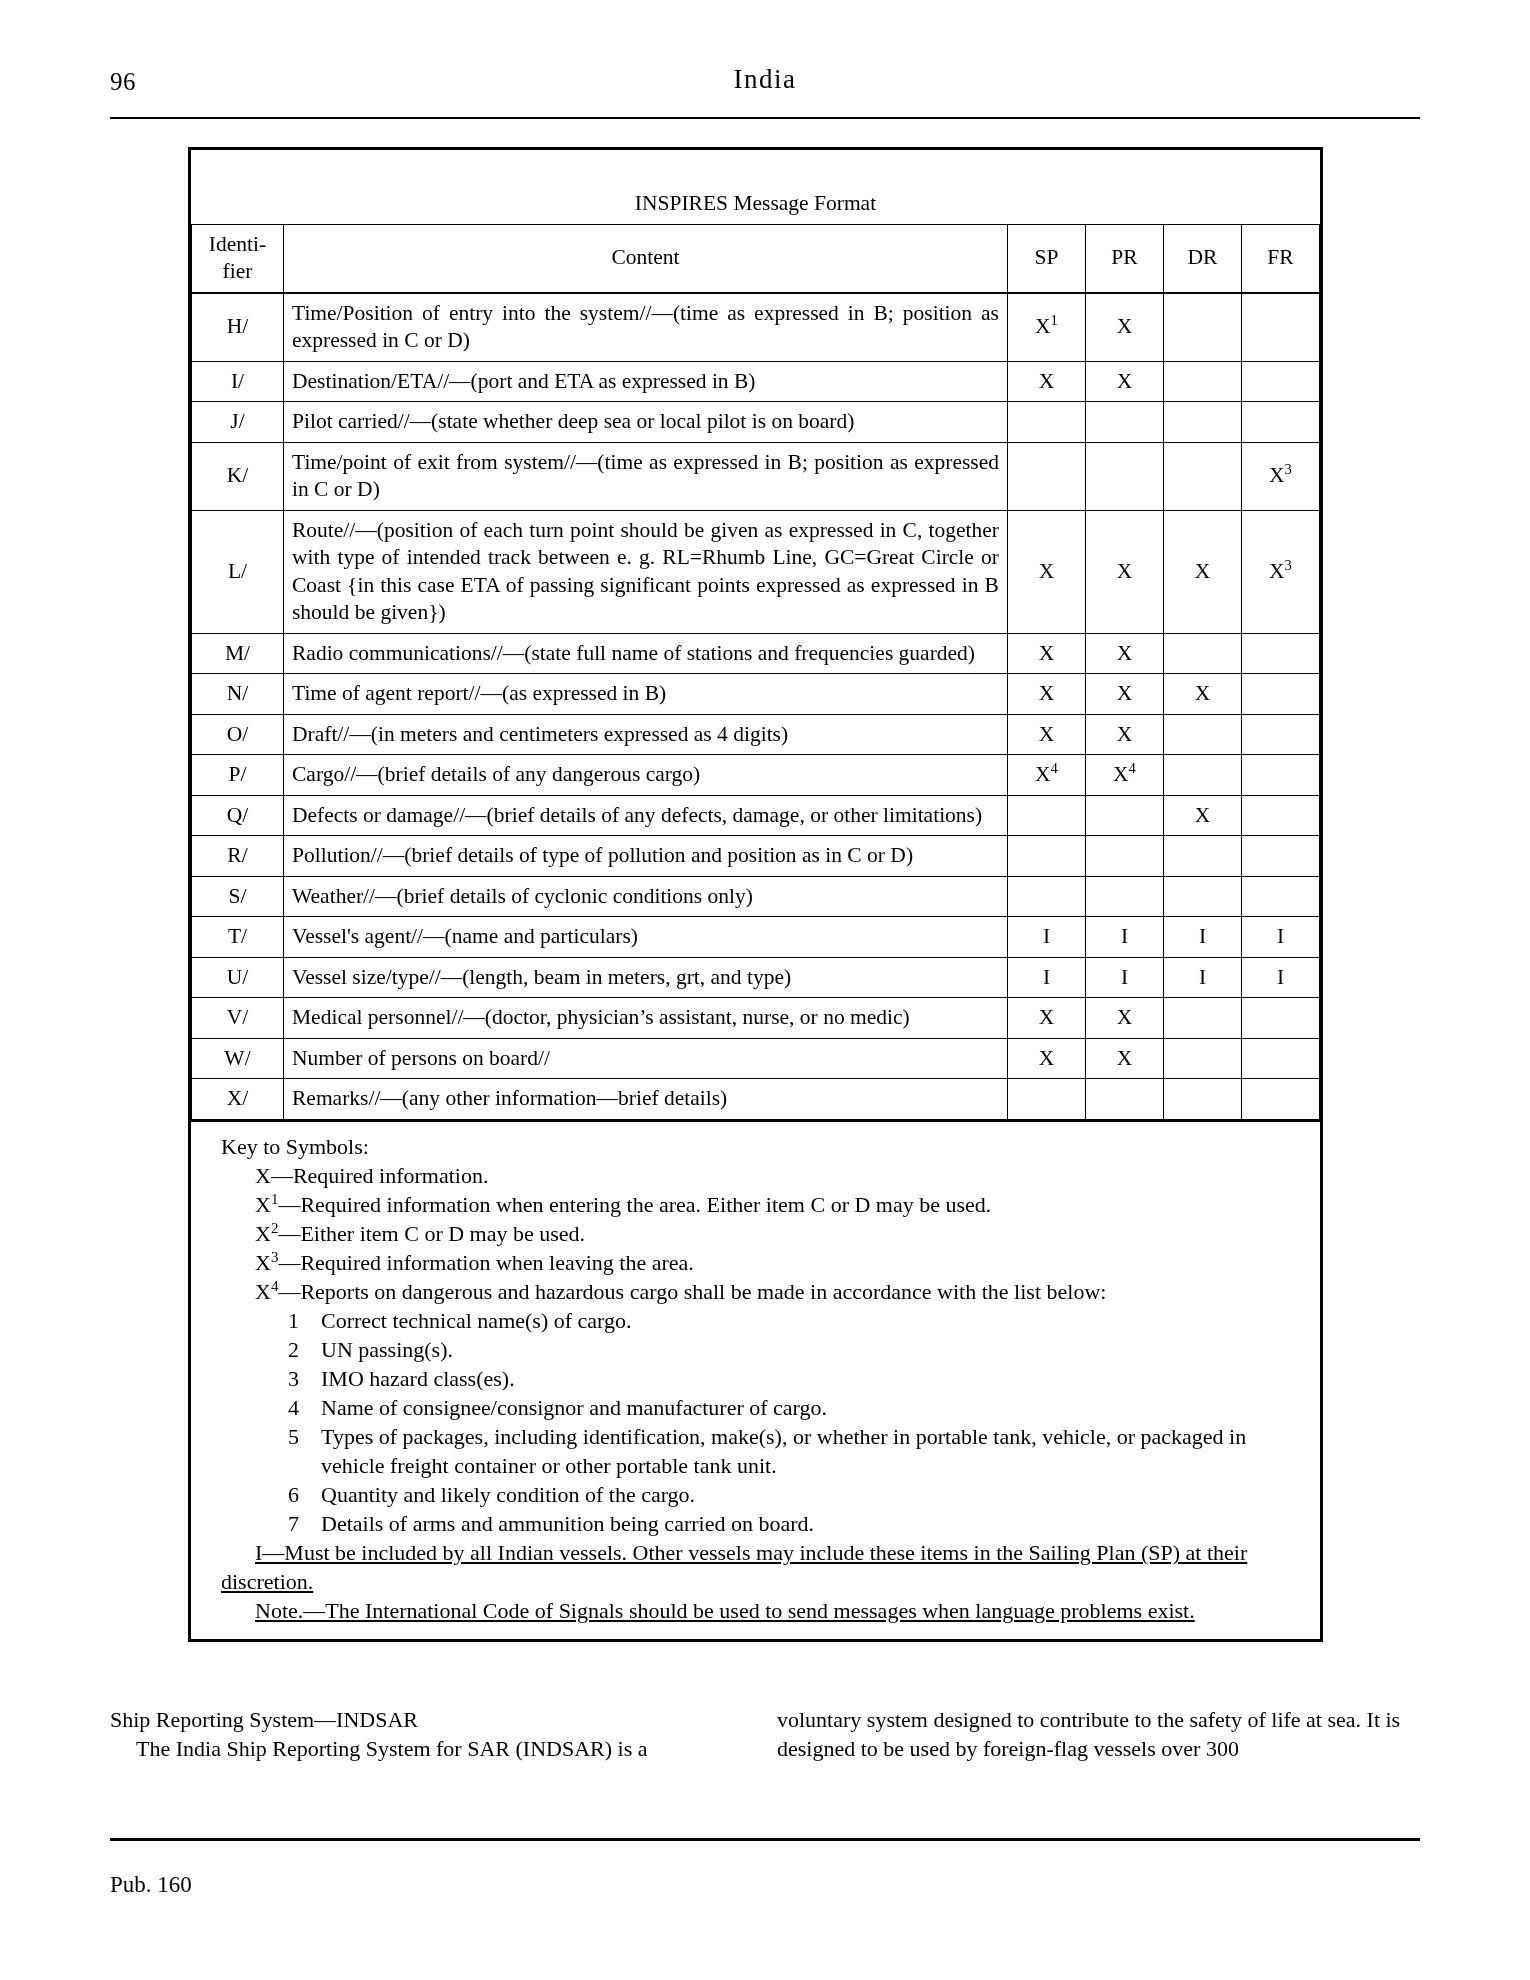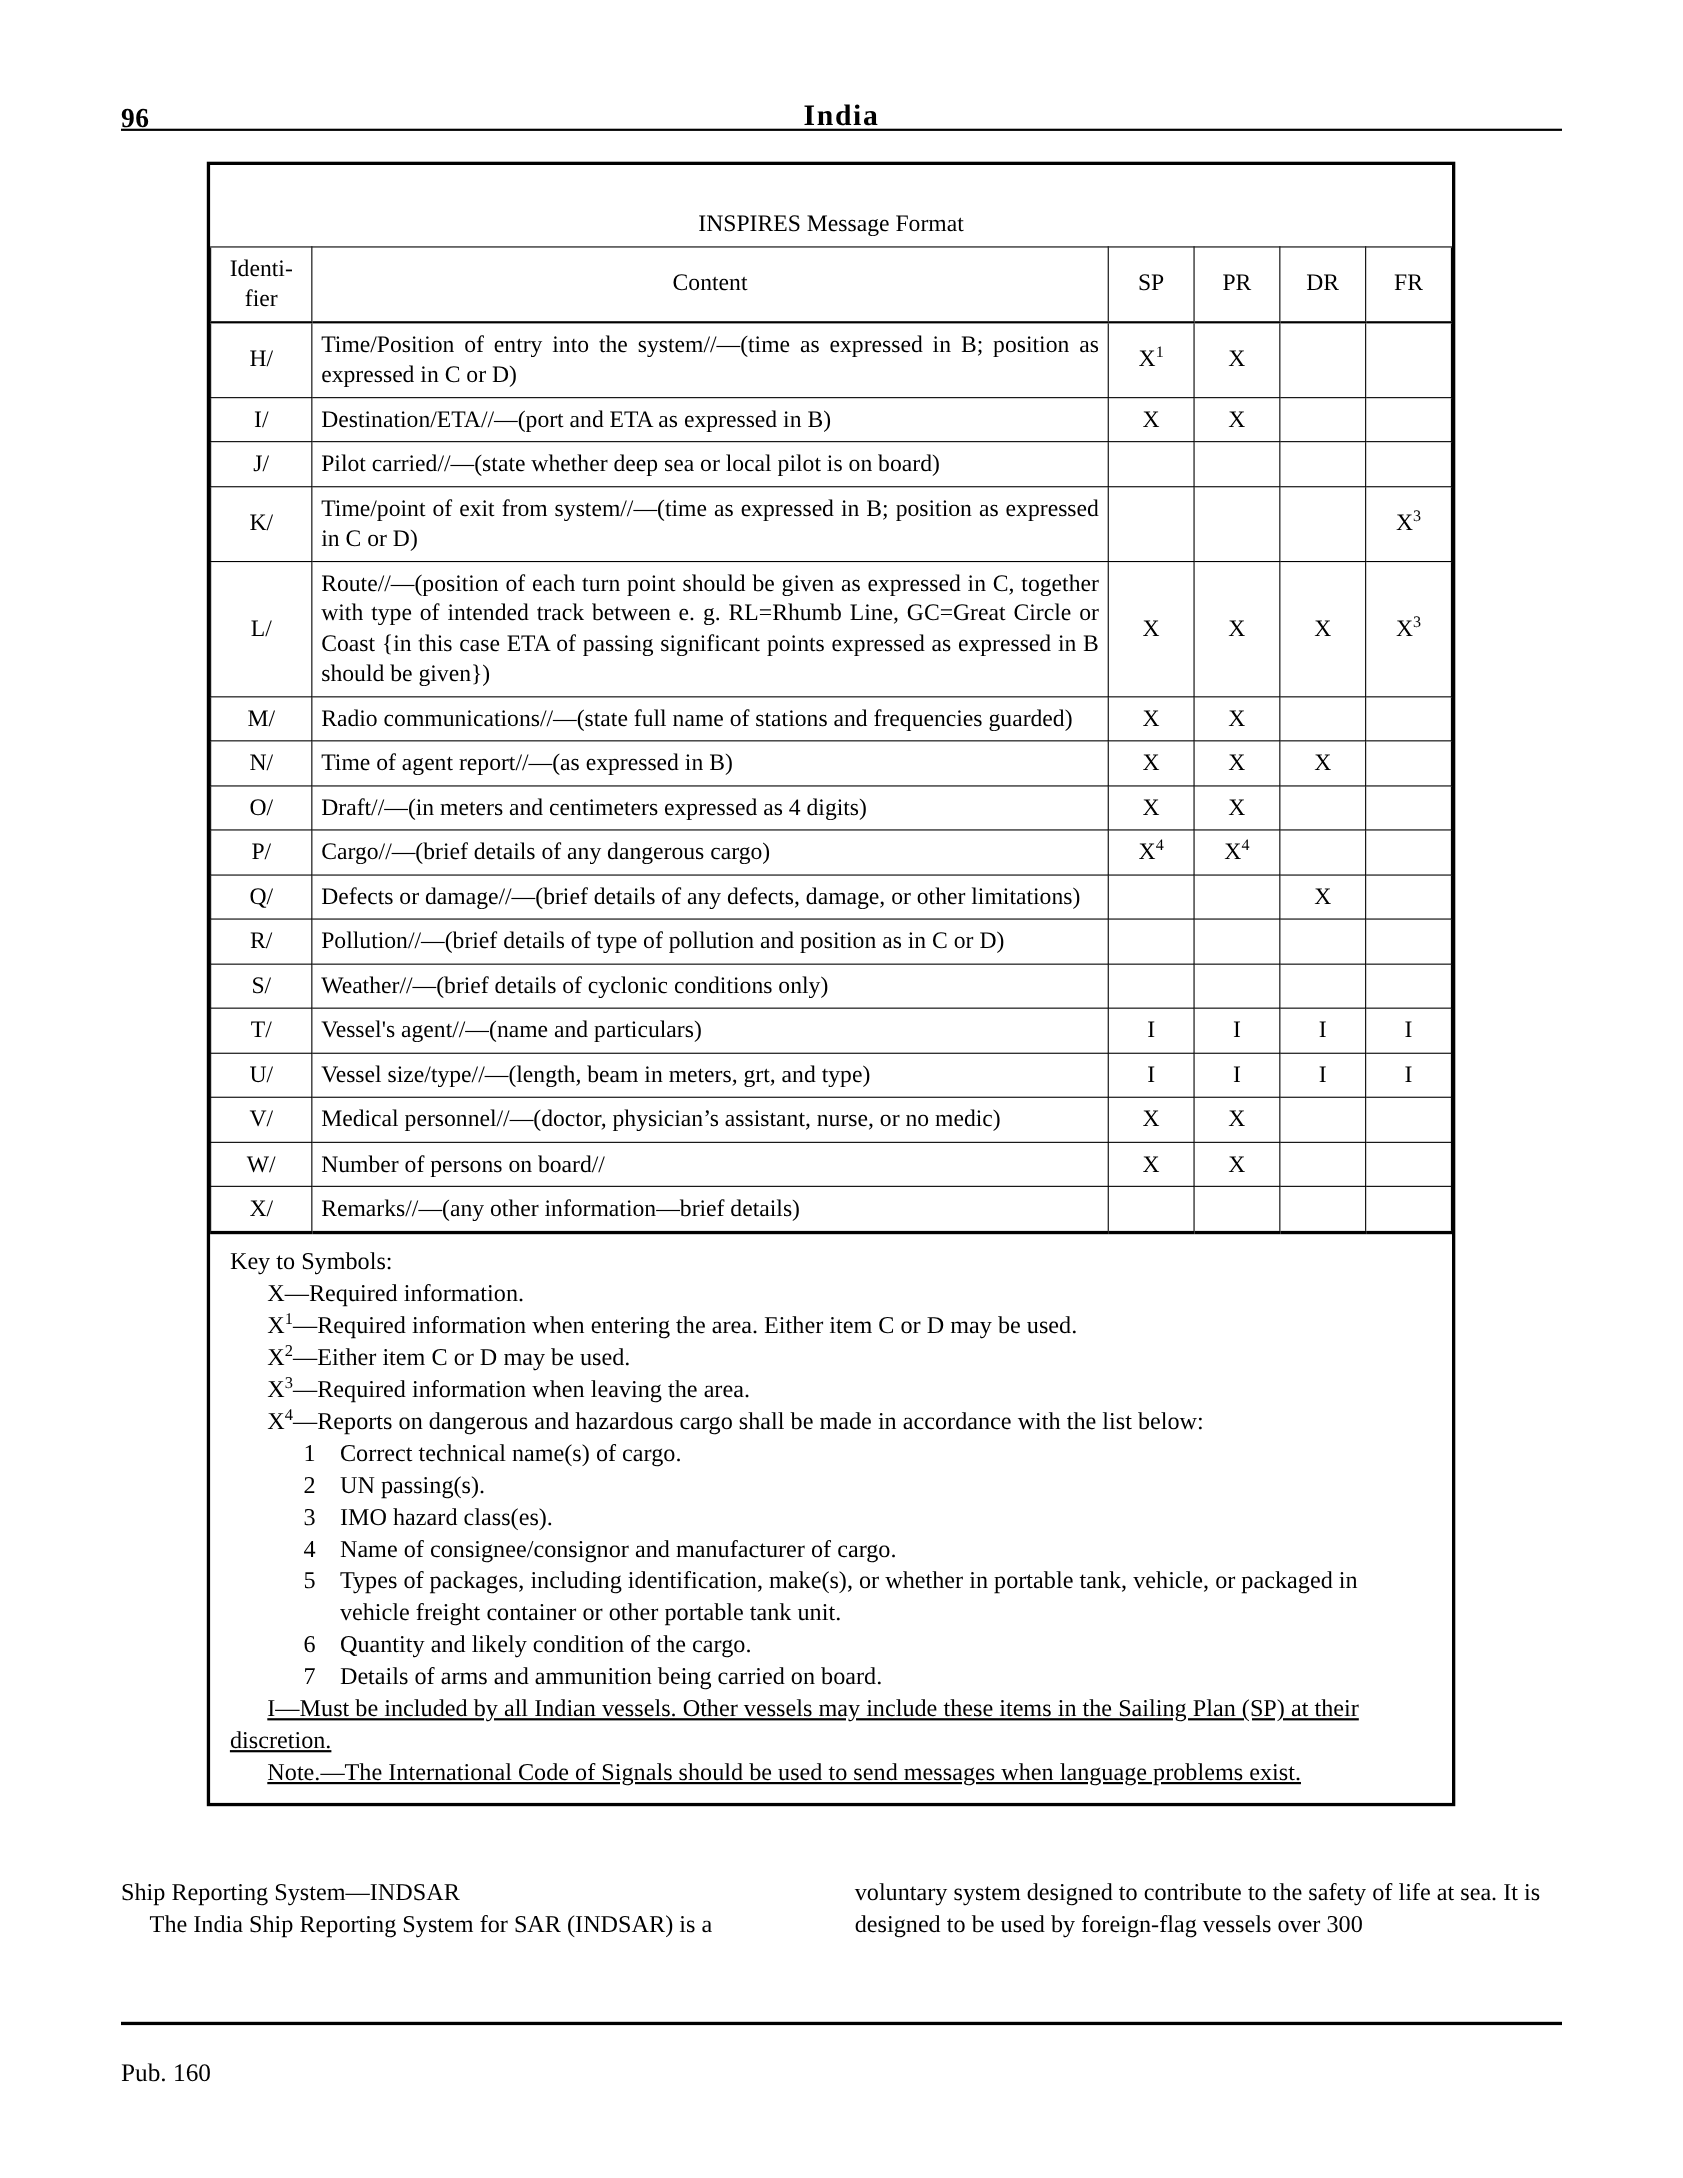--- a/index.html
+++ b/index.html
@@ -18,25 +18,24 @@
     position: relative;
     width: 1530px;
     height: 1980px;
     box-sizing: border-box;
     padding: 0;
   }
 
   
   .page-header {
     position: absolute;
-    top: 90px;
+    top: 64px;
     left: 110px;
     right: 110px;
     height: 42px;
-    font-weight: bold;
   }
   .page-number {
     position: absolute;
     left: 0;
     top: 4px;
     font-size: 25px;
     letter-spacing: 0.5px;
   }
   .header-title {
     position: absolute;
@@ -109,21 +108,21 @@
     text-align: center;
     font-size: 22px;
   }
   sup { font-size: 0.68em; vertical-align: super; line-height: 0; }
 
   
   tr.last-data td { border-bottom: 3px solid #000; }
 
   
   .key-block {
-    padding: 8px 18px 14px 18px;
+    padding: 8px 18px 14px 30px;
     font-size: 22px;
     line-height: 1.32;
   }
   .key-title { margin: 2px 0 0 0; }
   .key-line {
     margin-left: 34px;
     text-indent: -0px;
   }
   ol.numlist {
     list-style: none;

